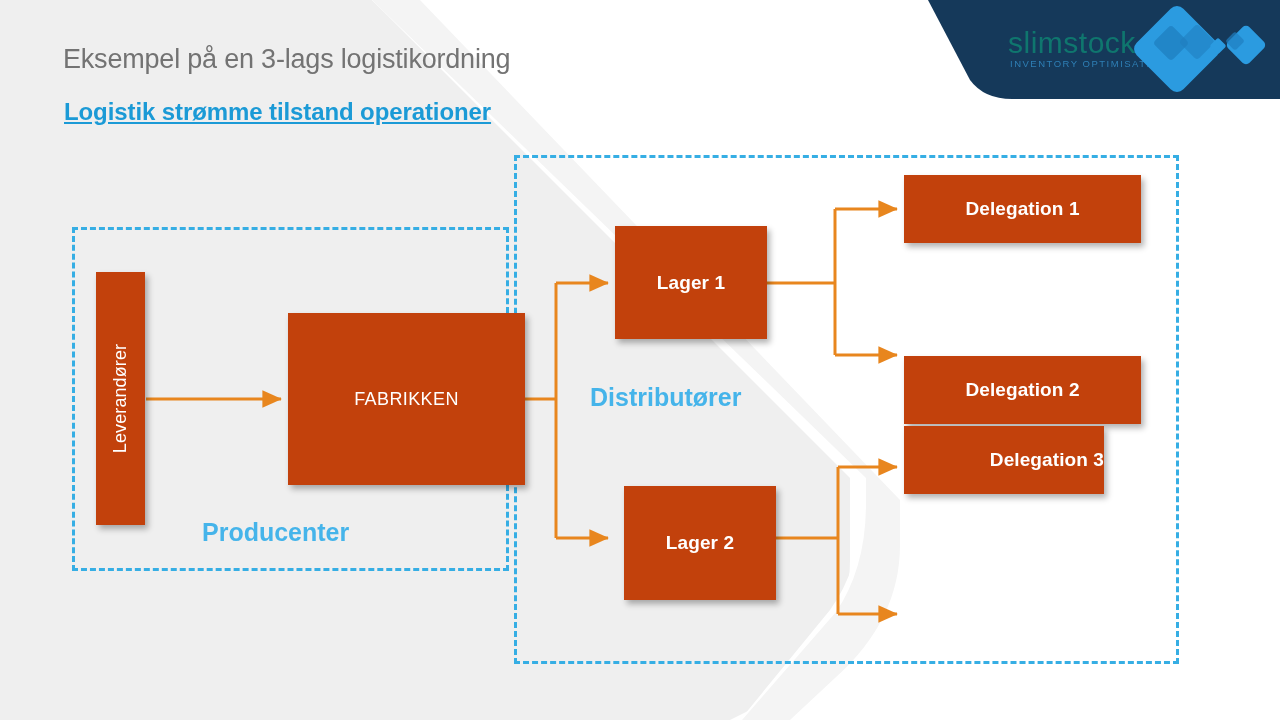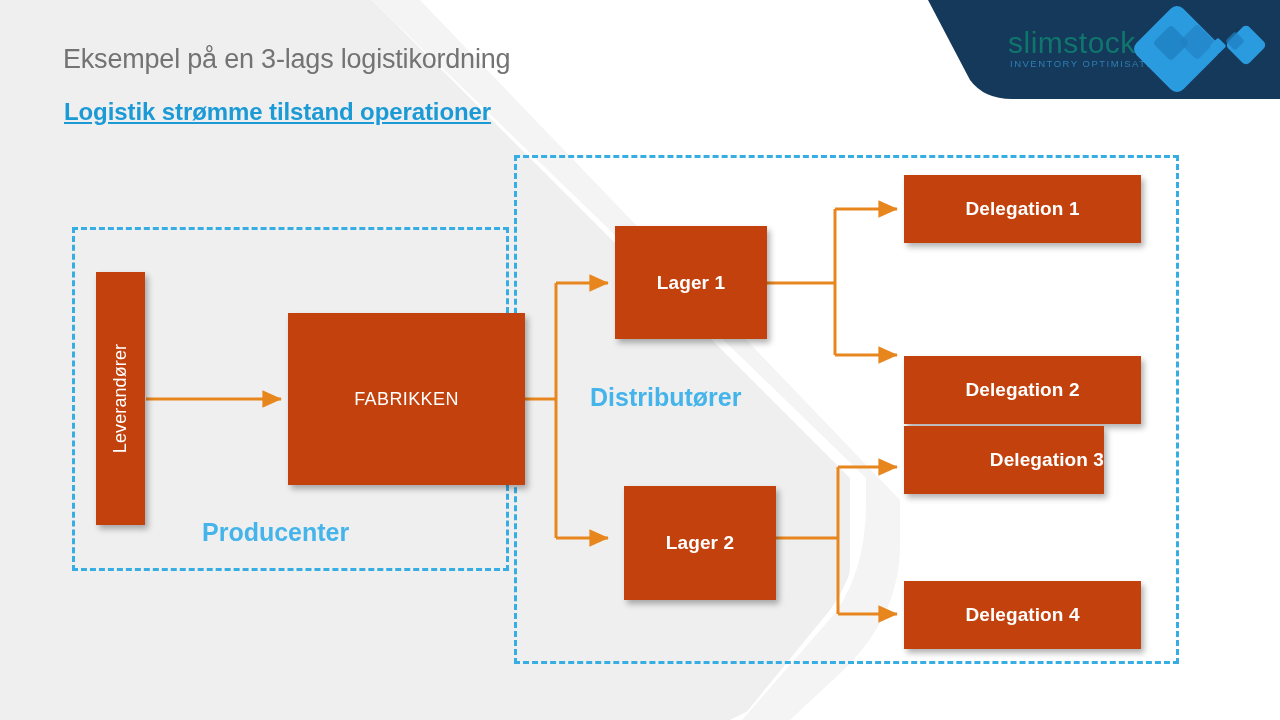--- a/index.html
+++ b/index.html
@@ -235,17 +235,14 @@
   </div>
 
   <div class="node" id="node-delegation-2">
     <span class="node-label">Delegation 2</span>
   </div>
 
   <div class="node" id="node-delegation-3">
     <span class="node-label">Delegation 3</span>
   </div>
 
-  <div class="node" id="node-delegation-4">
-    <span class="node-label">Delegation 4</span>
-  </div>
 
 </div>
 
 </body></html>

